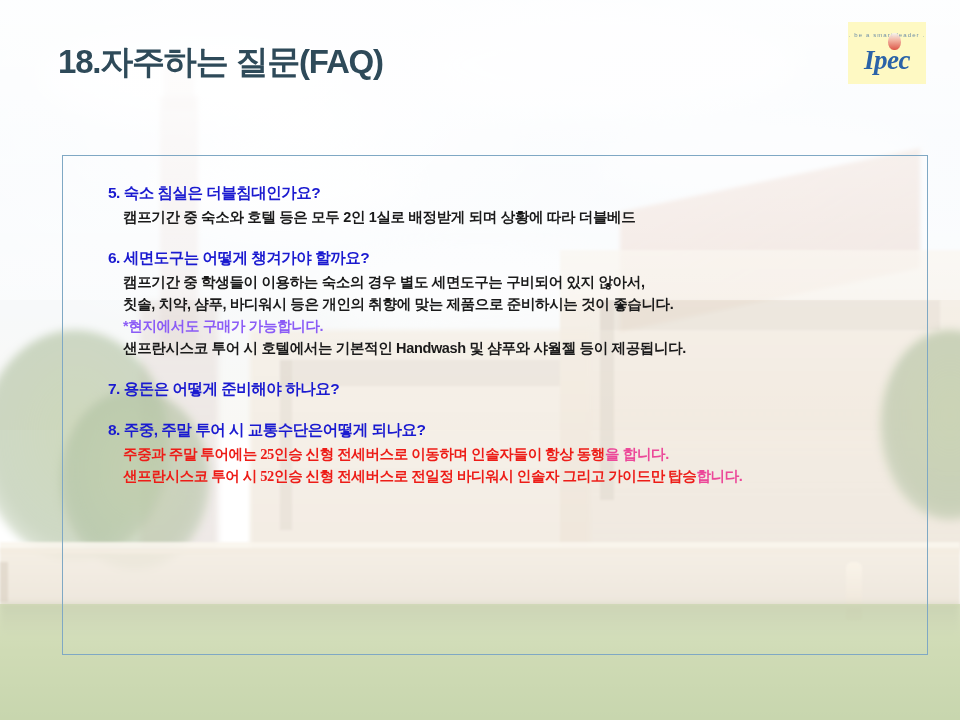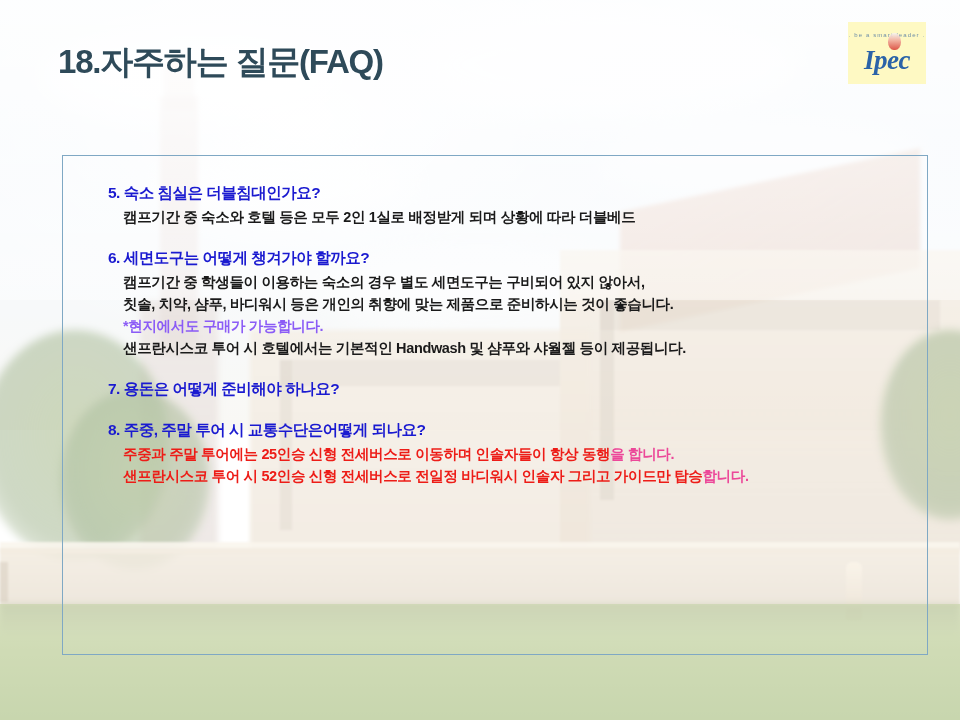--- a/index.html
+++ b/index.html
@@ -274,21 +274,21 @@
   }
   .a {
     font-size: 14.5px;
     font-weight: bold;
     color: #1a1a1a;
     line-height: 1.52;
     letter-spacing: -0.35px;
     white-space: nowrap;
   }
   .a.red { color: #8b5cf6; }
-  .a .seg-red { color: #ed1c17; }
+  .a .seg-red { color: #ed1c17; font-family: Liberation Serif, serif; }
   .a .seg-black { color: #ec4899; }
 </style>
 </head>
 <body>
 
 <div id="slide">
 
   <div class="bg-layer">
     <div class="bg-sky"></div>
     <div class="cloud c1"></div>

